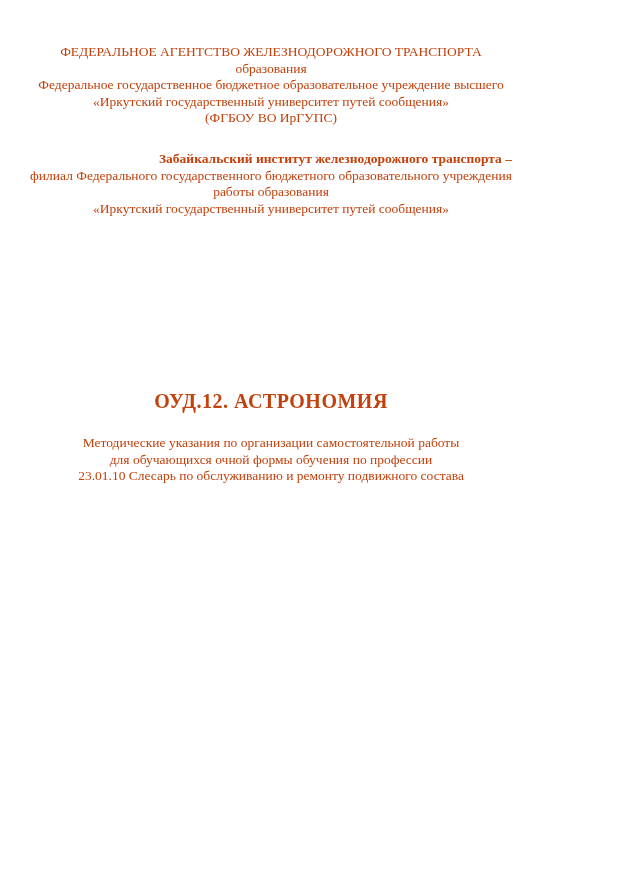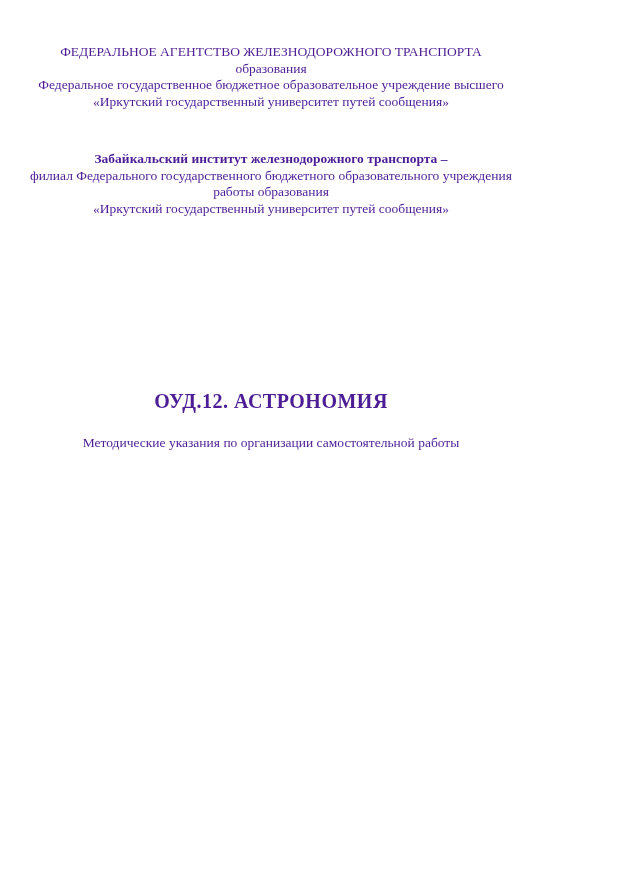--- a/index.html
+++ b/index.html
@@ -6,66 +6,69 @@
     margin: 0;
     padding: 0;
     background: #ffffff;
   }
   .page {
     position: relative;
     width: 542px;
     height: 877px;
     background: #ffffff;
     font-family: "Liberation Serif", "DejaVu Serif", serif;
-    color: #4c1d95;
+    color: #c2410c;
     overflow: hidden;
   }
   .block {
     position: absolute;
     left: 30px;
     right: 30px;
     text-align: center;
   }
   .line {
     font-size: 13.5px;
     line-height: 16.6px;
     white-space: nowrap;
   }
   .agency-block { top: 44px; }
   .institute-block { top: 151px; }
-  .bold { font-weight: bold; }
+  .bold { font-weight: bold; text-align: right; }
   .title-block { top: 392px; }
   .doc-title {
     font-size: 20px;
     font-weight: bold;
     letter-spacing: 0.5px;
     line-height: 19px;
   }
   .subtitle-block { top: 435px; }
 </style>
 </head>
 <body>
 
 <div class="page">
 
   <div class="block agency-block">
     <div class="line">ФЕДЕРАЛЬНОЕ АГЕНТСТВО ЖЕЛЕЗНОДОРОЖНОГО ТРАНСПОРТА</div>
     <div class="line">образования</div>
     <div class="line">Федеральное государственное бюджетное образовательное учреждение высшего</div>
     <div class="line">«Иркутский государственный университет путей сообщения»</div>
+    <div class="line">(ФГБОУ ВО ИрГУПС)</div>
   </div>
 
   <div class="block institute-block">
     <div class="line bold">Забайкальский институт железнодорожного транспорта –</div>
     <div class="line">филиал Федерального государственного бюджетного образовательного учреждения</div>
     <div class="line">работы образования</div>
     <div class="line">«Иркутский государственный университет путей сообщения»</div>
   </div>
 
   <div class="block title-block">
     <div class="doc-title">ОУД.12. АСТРОНОМИЯ</div>
   </div>
 
   <div class="block subtitle-block">
     <div class="line">Методические указания по организации самостоятельной работы</div>
+    <div class="line">для обучающихся очной формы обучения по профессии</div>
+    <div class="line">23.01.10 Слесарь по обслуживанию и ремонту подвижного состава</div>
   </div>
 
 </div>
 
 </body></html>

